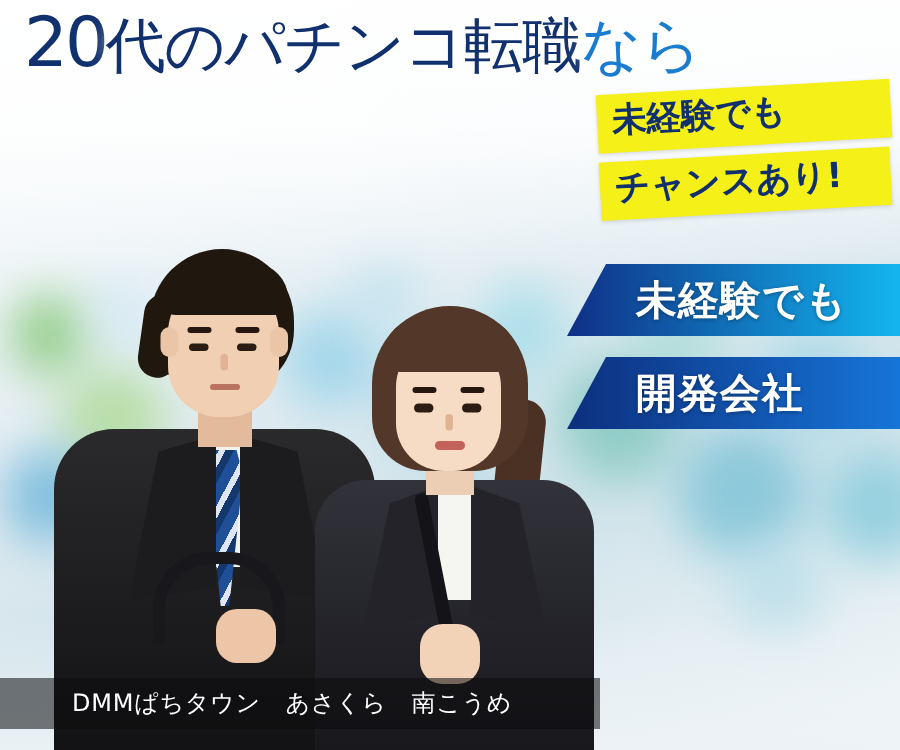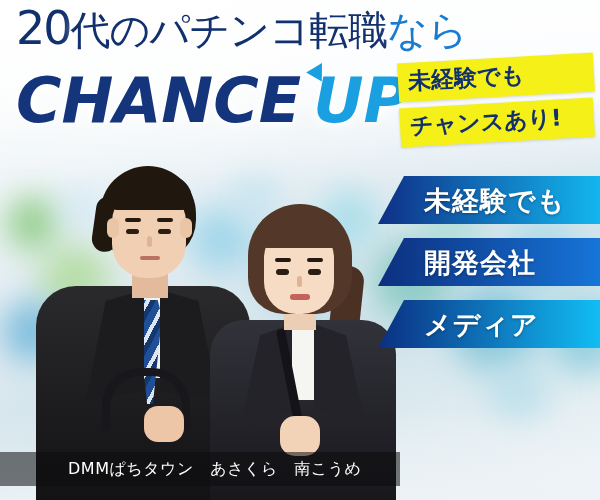--- a/index.html
+++ b/index.html
@@ -166,21 +166,21 @@
   .w-hand{position:absolute;left:84px;bottom:44px;width:40px;height:40px;background:#f2d3b8;border-radius:15px;}
   .w-bag{position:absolute;left:60px;bottom:0;width:96px;height:56px;background:linear-gradient(180deg,#1e1e25,#0c0c10);border-radius:5px;}
 
   
   .caption{
     position:absolute;left:0;top:452px;width:400px;height:34px;
     background:rgba(12,12,14,.55);
     display:flex;align-items:center;
   }
   .caption span{
-    color:#fff;font-size:16px;padding-left:68px;white-space:nowrap;
+    color:#fff;font-size:16px;padding-left:48px;white-space:nowrap;
     letter-spacing:.5px;
   }
 
   
   .menu{position:absolute;right:0;top:176px;width:222px;}
   .mbtn{
     position:relative;height:48px;margin-bottom:14px;
     display:flex;align-items:center;
     clip-path:polygon(26px 0,100% 0,100% 100%,0 100%);
     box-shadow:0 2px 5px rgba(0,0,0,.2);
@@ -267,38 +267,32 @@
       <div class="w-fringe"></div>
       <div class="w-hand"></div>
     </div>
 
   </div>
 
   <div class="headline">
     <span class="num">20</span><span>代のパチンコ転職</span><span class="tail">なら</span>
   </div>
 
-  <div class="logo">
-    <span>CHANCE</span><span class="up"><span class="arr"></span><span>UP</span></span>
-  </div>
 
   <div class="callout">
     <div class="cbar one">未経験でも</div>
     <div class="cbar two">チャンスあり!</div>
   </div>
 
   <div class="menu" id="menu-list">
       <div class="mbtn" style="background: linear-gradient(90deg, rgb(15, 47, 134) 0%, rgb(19, 182, 239) 100%);">
         <span>未経験でも</span>
       </div>
       <div class="mbtn" style="background: linear-gradient(90deg, rgb(13, 47, 126) 0%, rgb(22, 117, 216) 100%);">
         <span>開発会社</span>
       </div>
-      <div class="mbtn" style="background: linear-gradient(90deg, rgb(11, 47, 130) 0%, rgb(18, 189, 244) 100%);">
-        <span>メディア</span>
-      </div>
     </div>
 
   <div class="caption">
     <span>DMMぱちタウン　あさくら　南こうめ</span>
   </div>
 
 </div>
 
 </body></html>

